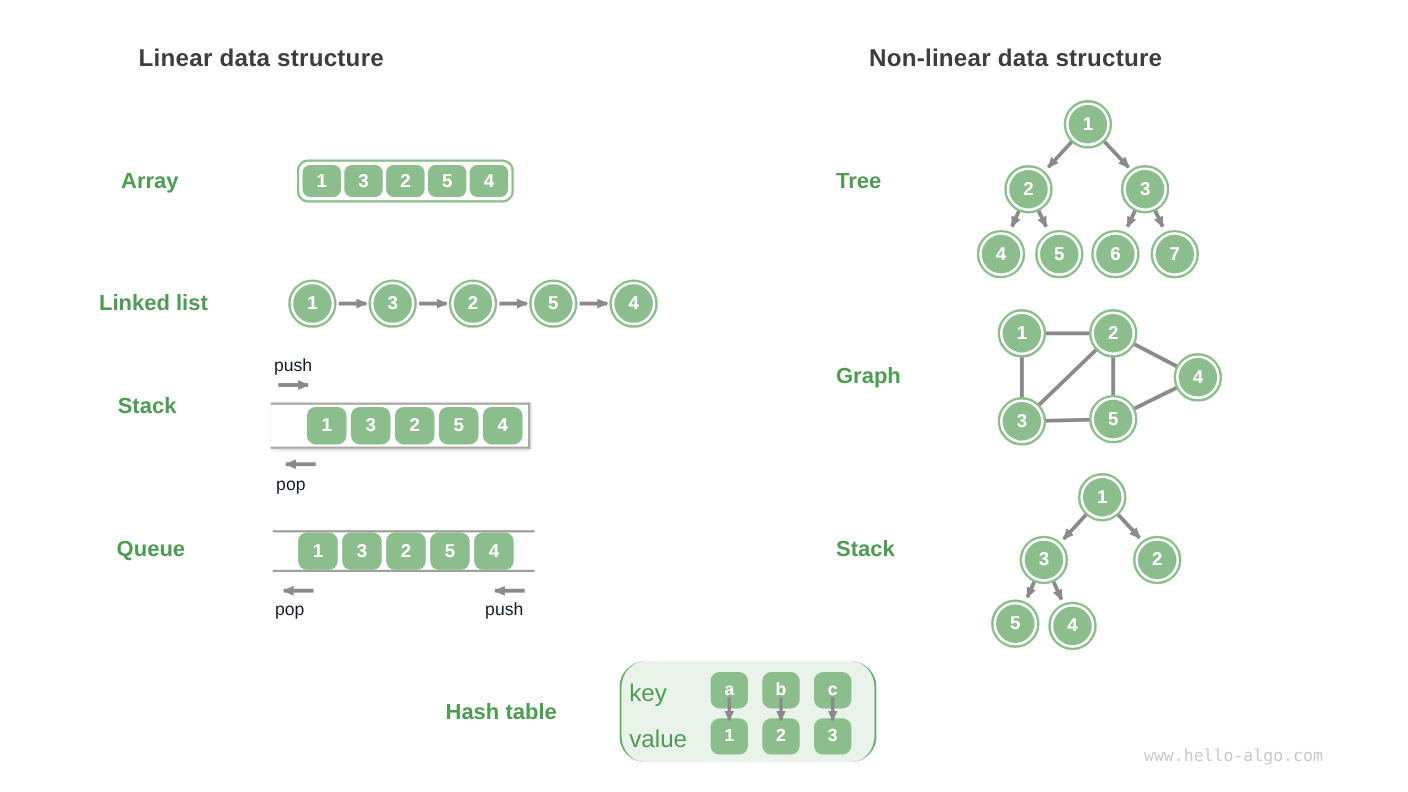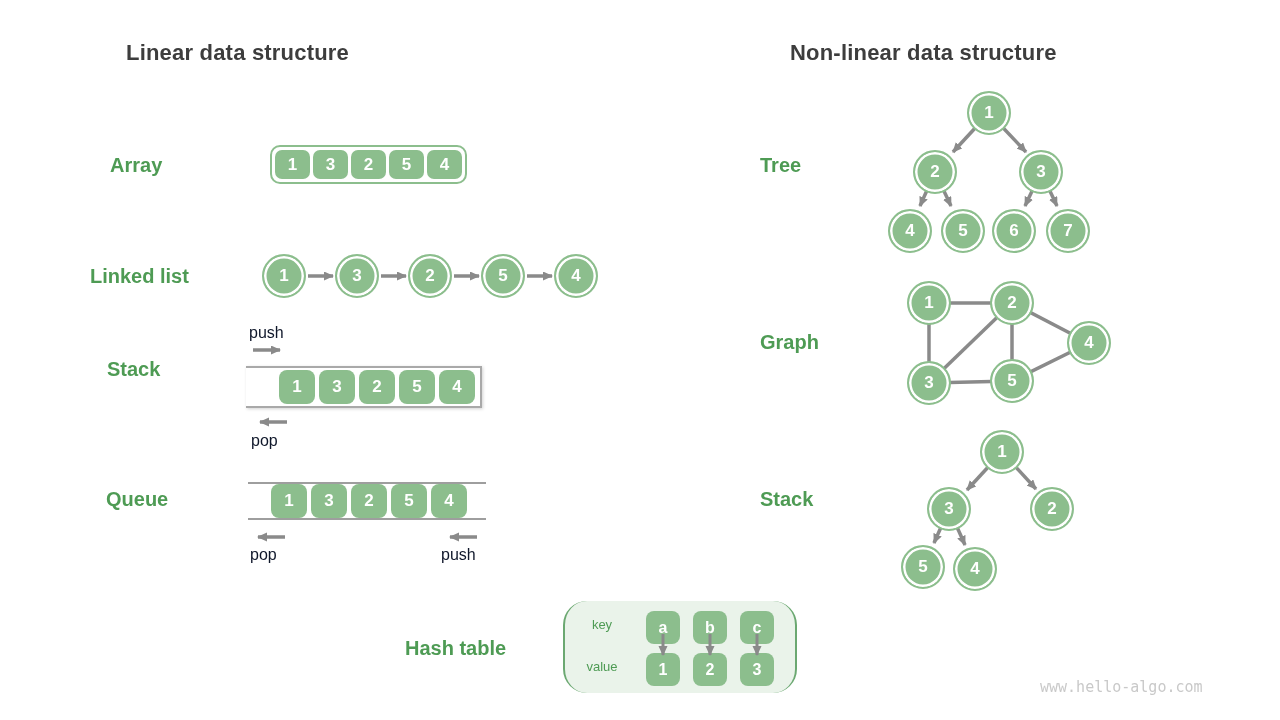--- a/index.html
+++ b/index.html
@@ -55,21 +55,21 @@
     display:flex;align-items:center;gap:4px;padding-left:23px;z-index:2;
   }
   .op-label{font-size:16px;color:#0f172a;z-index:2;}
   .hash-box{
     left:563px;top:601px;width:234px;height:92px;
     background:var(--hash-bg);
     border-left:2.5px solid var(--hash-bracket-green);
     border-right:2.5px solid var(--hash-bracket-green);
     border-radius:24px;z-index:2;
   }
-  .hash-header{font-size:13px;color:var(--label-green);text-align:center;width:60px;z-index:3;}
+  .hash-header{font-size:22px;color:var(--label-green);text-align:left;width:60px;z-index:3;}
   .hash-cell{width:34px;height:33px;font-size:16px;}
   .watermark{
     left:1040px;top:678px;width:200px;
     font-family:"DejaVu Sans Mono",monospace;
     font-size:15px;color:var(--watermark-gray);z-index:2;
   }
 </style>
 </head>
 <body>
 

